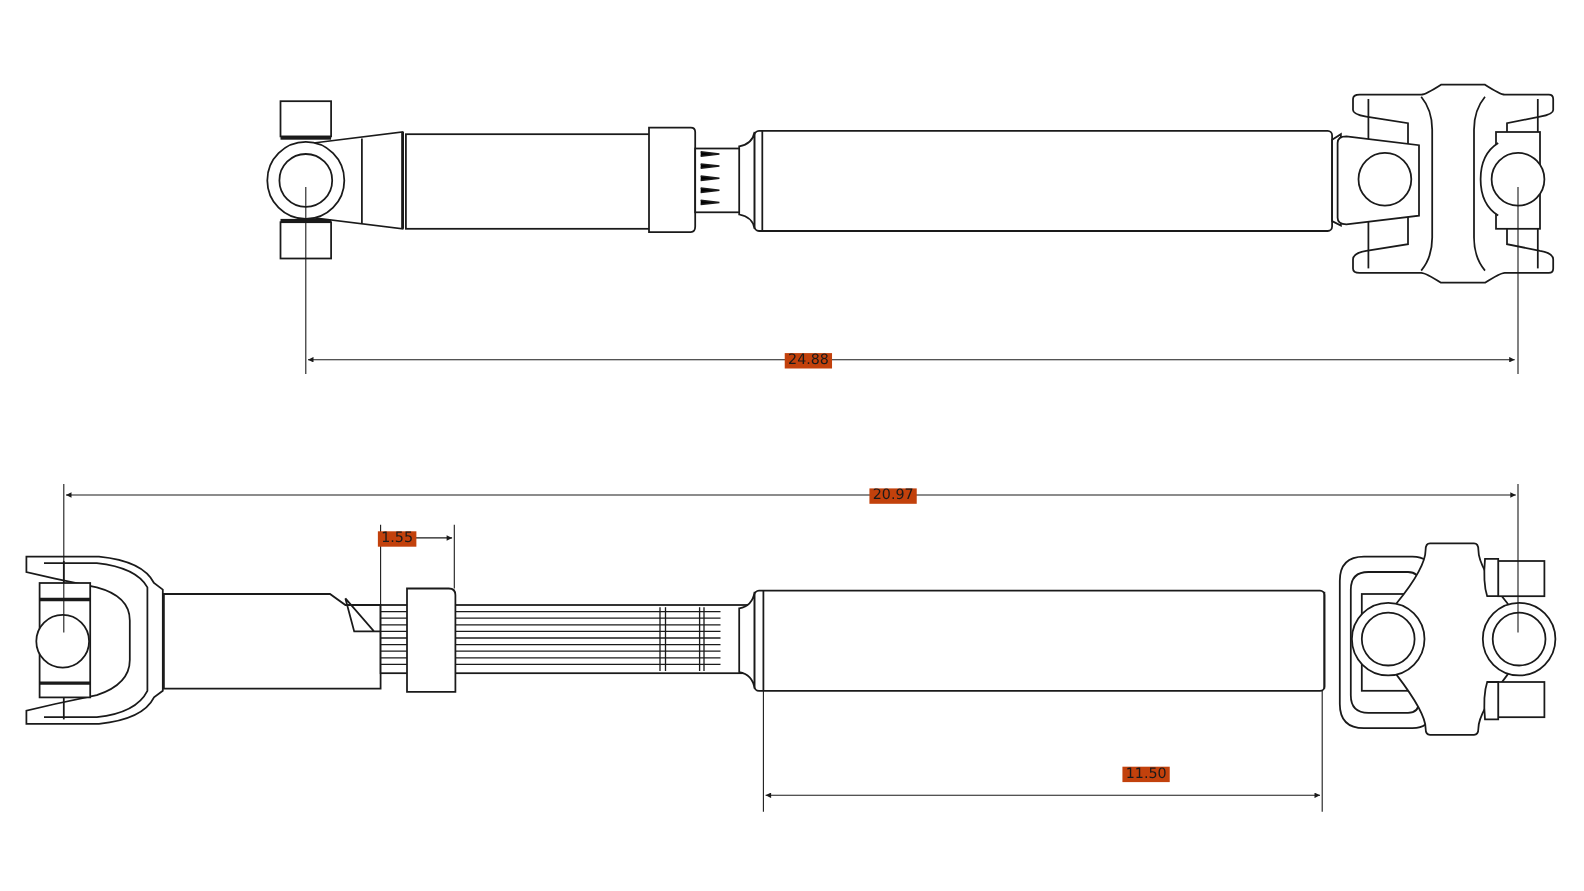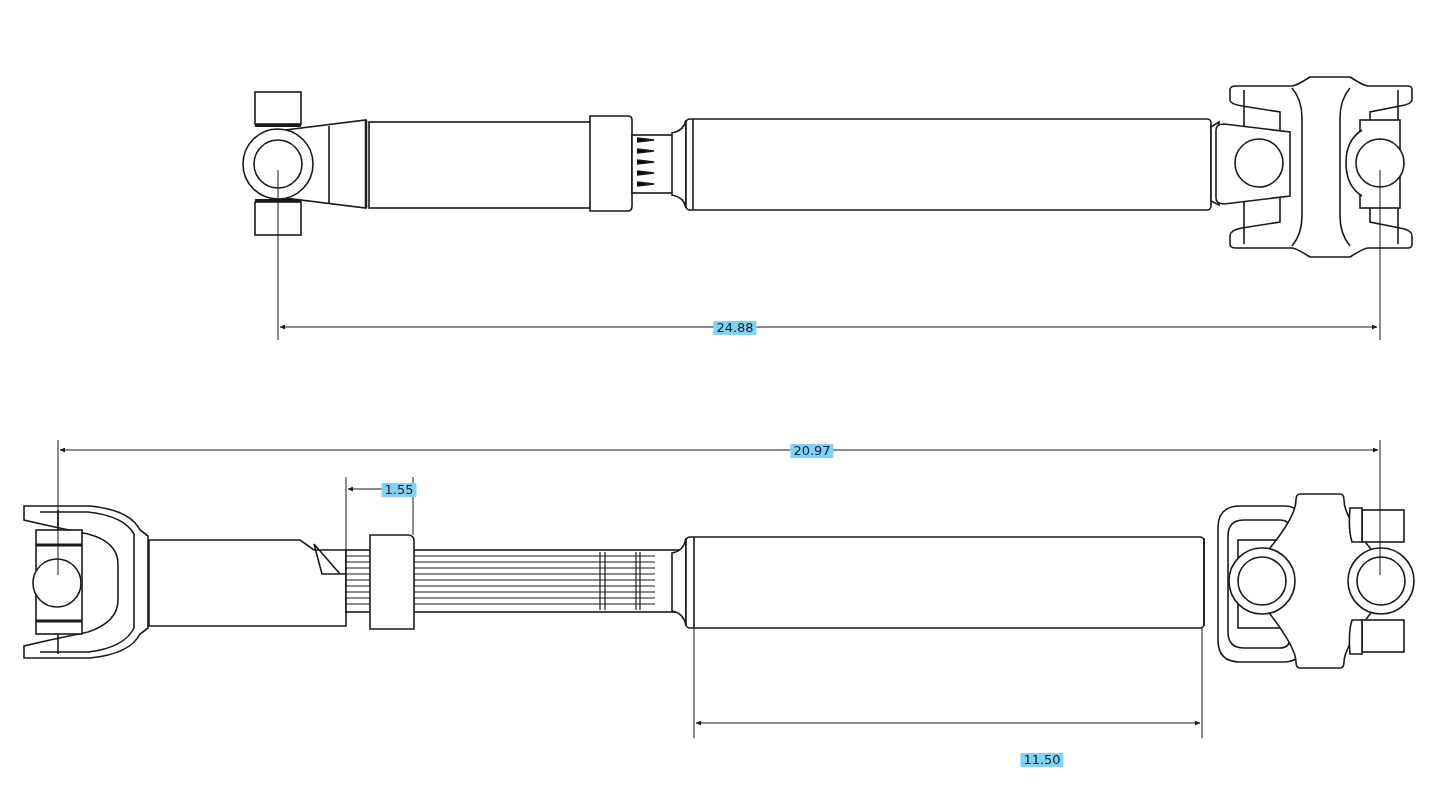--- a/index.html
+++ b/index.html
@@ -1,18 +1,18 @@
 <!DOCTYPE html>
 <html><head>
 <meta charset="utf-8">
 <style>
   html, body { margin: 0; padding: 0; background: #ffffff; }
   body { width: 1440px; height: 810px; overflow: hidden; position: relative; font-family: "DejaVu Sans", sans-serif; }
   #drawing { position: absolute; left: 0; top: 0; }
-  .dim-label { position: absolute; font-family: "DejaVu Sans", sans-serif; font-size: 13px; color: #1a1a1a; background: #7dd3fc; padding: 0 3px; line-height: 14px; transform: translate(-50%, -50%); white-space: nowrap; }
+  .dim-label { position: absolute; font-family: "DejaVu Sans", sans-serif; font-size: 13px; color: #1a1a1a; background: #c2410c; padding: 0 3px; line-height: 14px; transform: translate(-50%, -50%); white-space: nowrap; }
   svg .k { stroke: #1a1a1a; fill: none; }
   svg .kf { stroke: #1a1a1a; fill: #fff; }
 </style>
 </head>
 <body>
 
 <svg id="drawing" width="1440" height="810" viewBox="0 0 1440 810" xmlns="http://www.w3.org/2000/svg">
   <defs>
     <marker id="arr" viewBox="0 0 10 10" refX="10" refY="5" markerWidth="7" markerHeight="5" orient="auto-start-reverse">
       <path d="M0,0 L10,5 L0,10 z" fill="#1a1a1a"></path>
@@ -136,14 +136,14 @@
     <line class="k" x1="413" y1="477" x2="413" y2="535" stroke-width="1"></line>
     <line class="k" x1="348" y1="489" x2="411" y2="489" stroke-width="1" marker-start="url(#arr)" marker-end="url(#arr)"></line>
   </g>
   <g>
     <line class="k" x1="696" y1="723" x2="1200" y2="723" stroke-width="1" marker-start="url(#arr)" marker-end="url(#arr)"></line>
   </g>
 </svg>
 
 <div class="dim-label" style="left:735px; top:328px;">24.88</div>
 <div class="dim-label" style="left:812px; top:451px;">20.97</div>
-<div class="dim-label" style="left:399px; top:490px;">1.55</div>
-<div class="dim-label" style="left:1042px; top:760px;">11.50</div>
+<div class="dim-label" style="left:361px; top:490px;">1.55</div>
+<div class="dim-label" style="left:1042px; top:704px;">11.50</div>
 
 </body></html>

